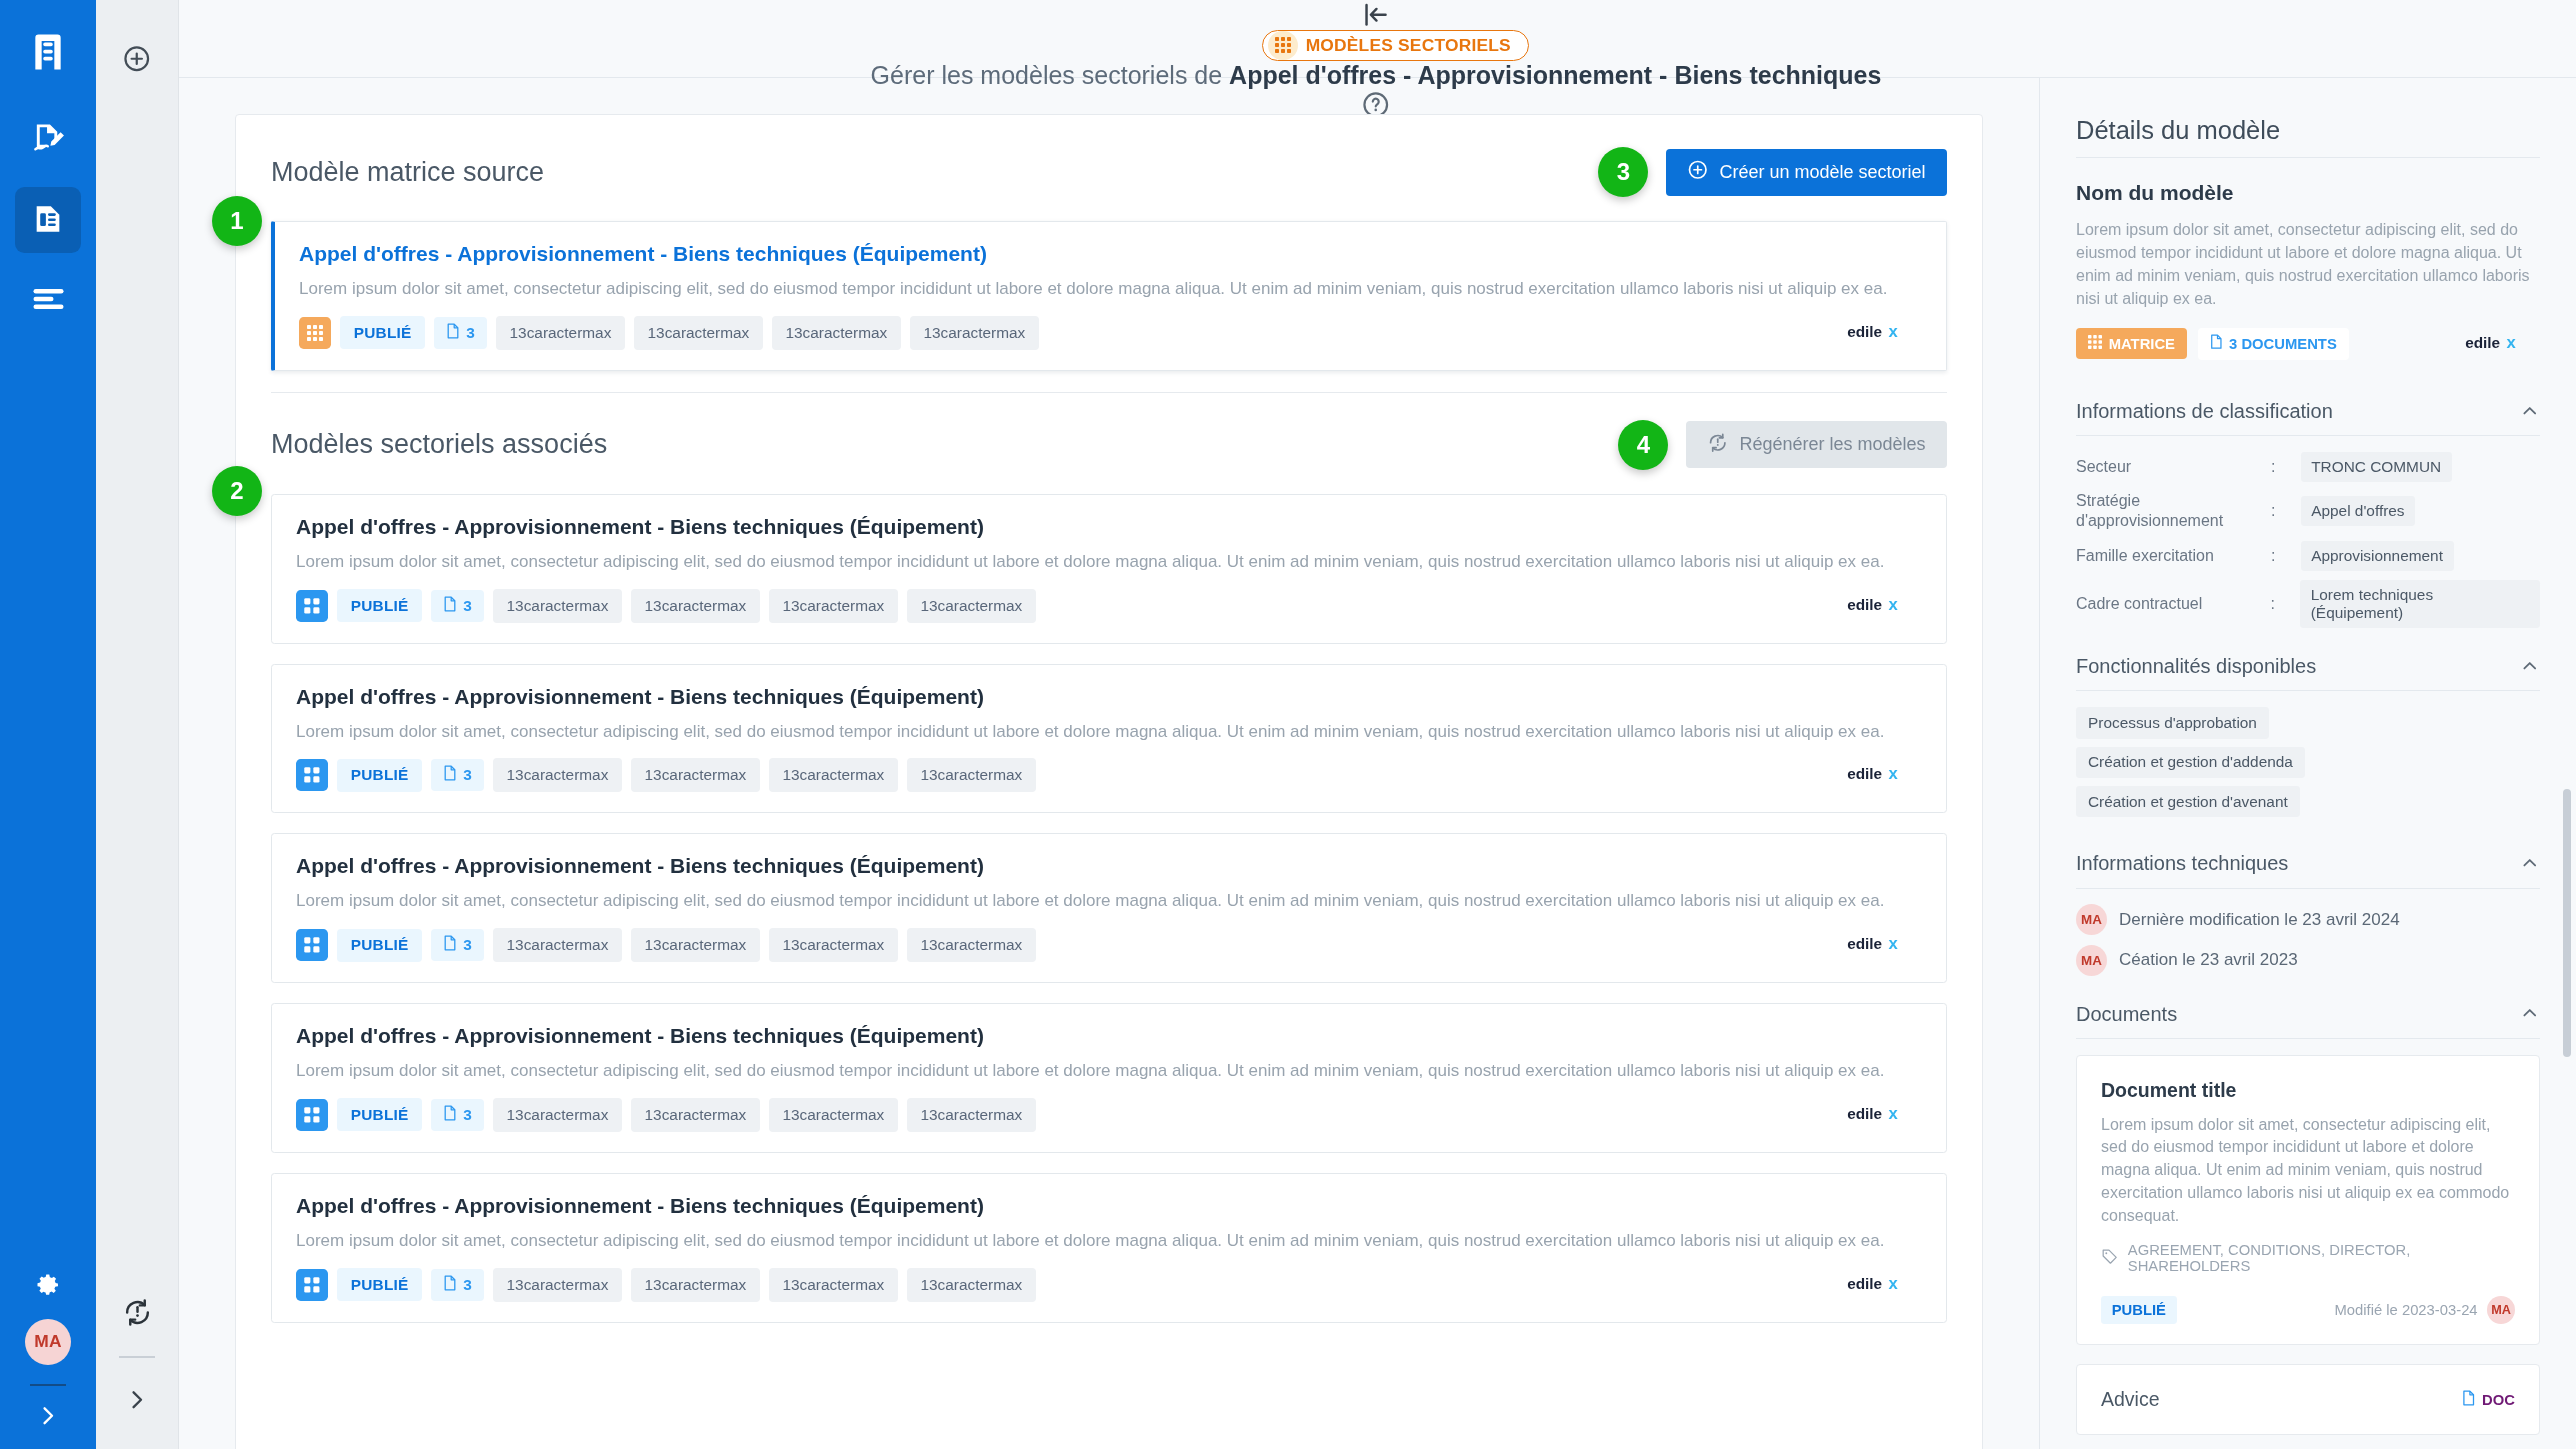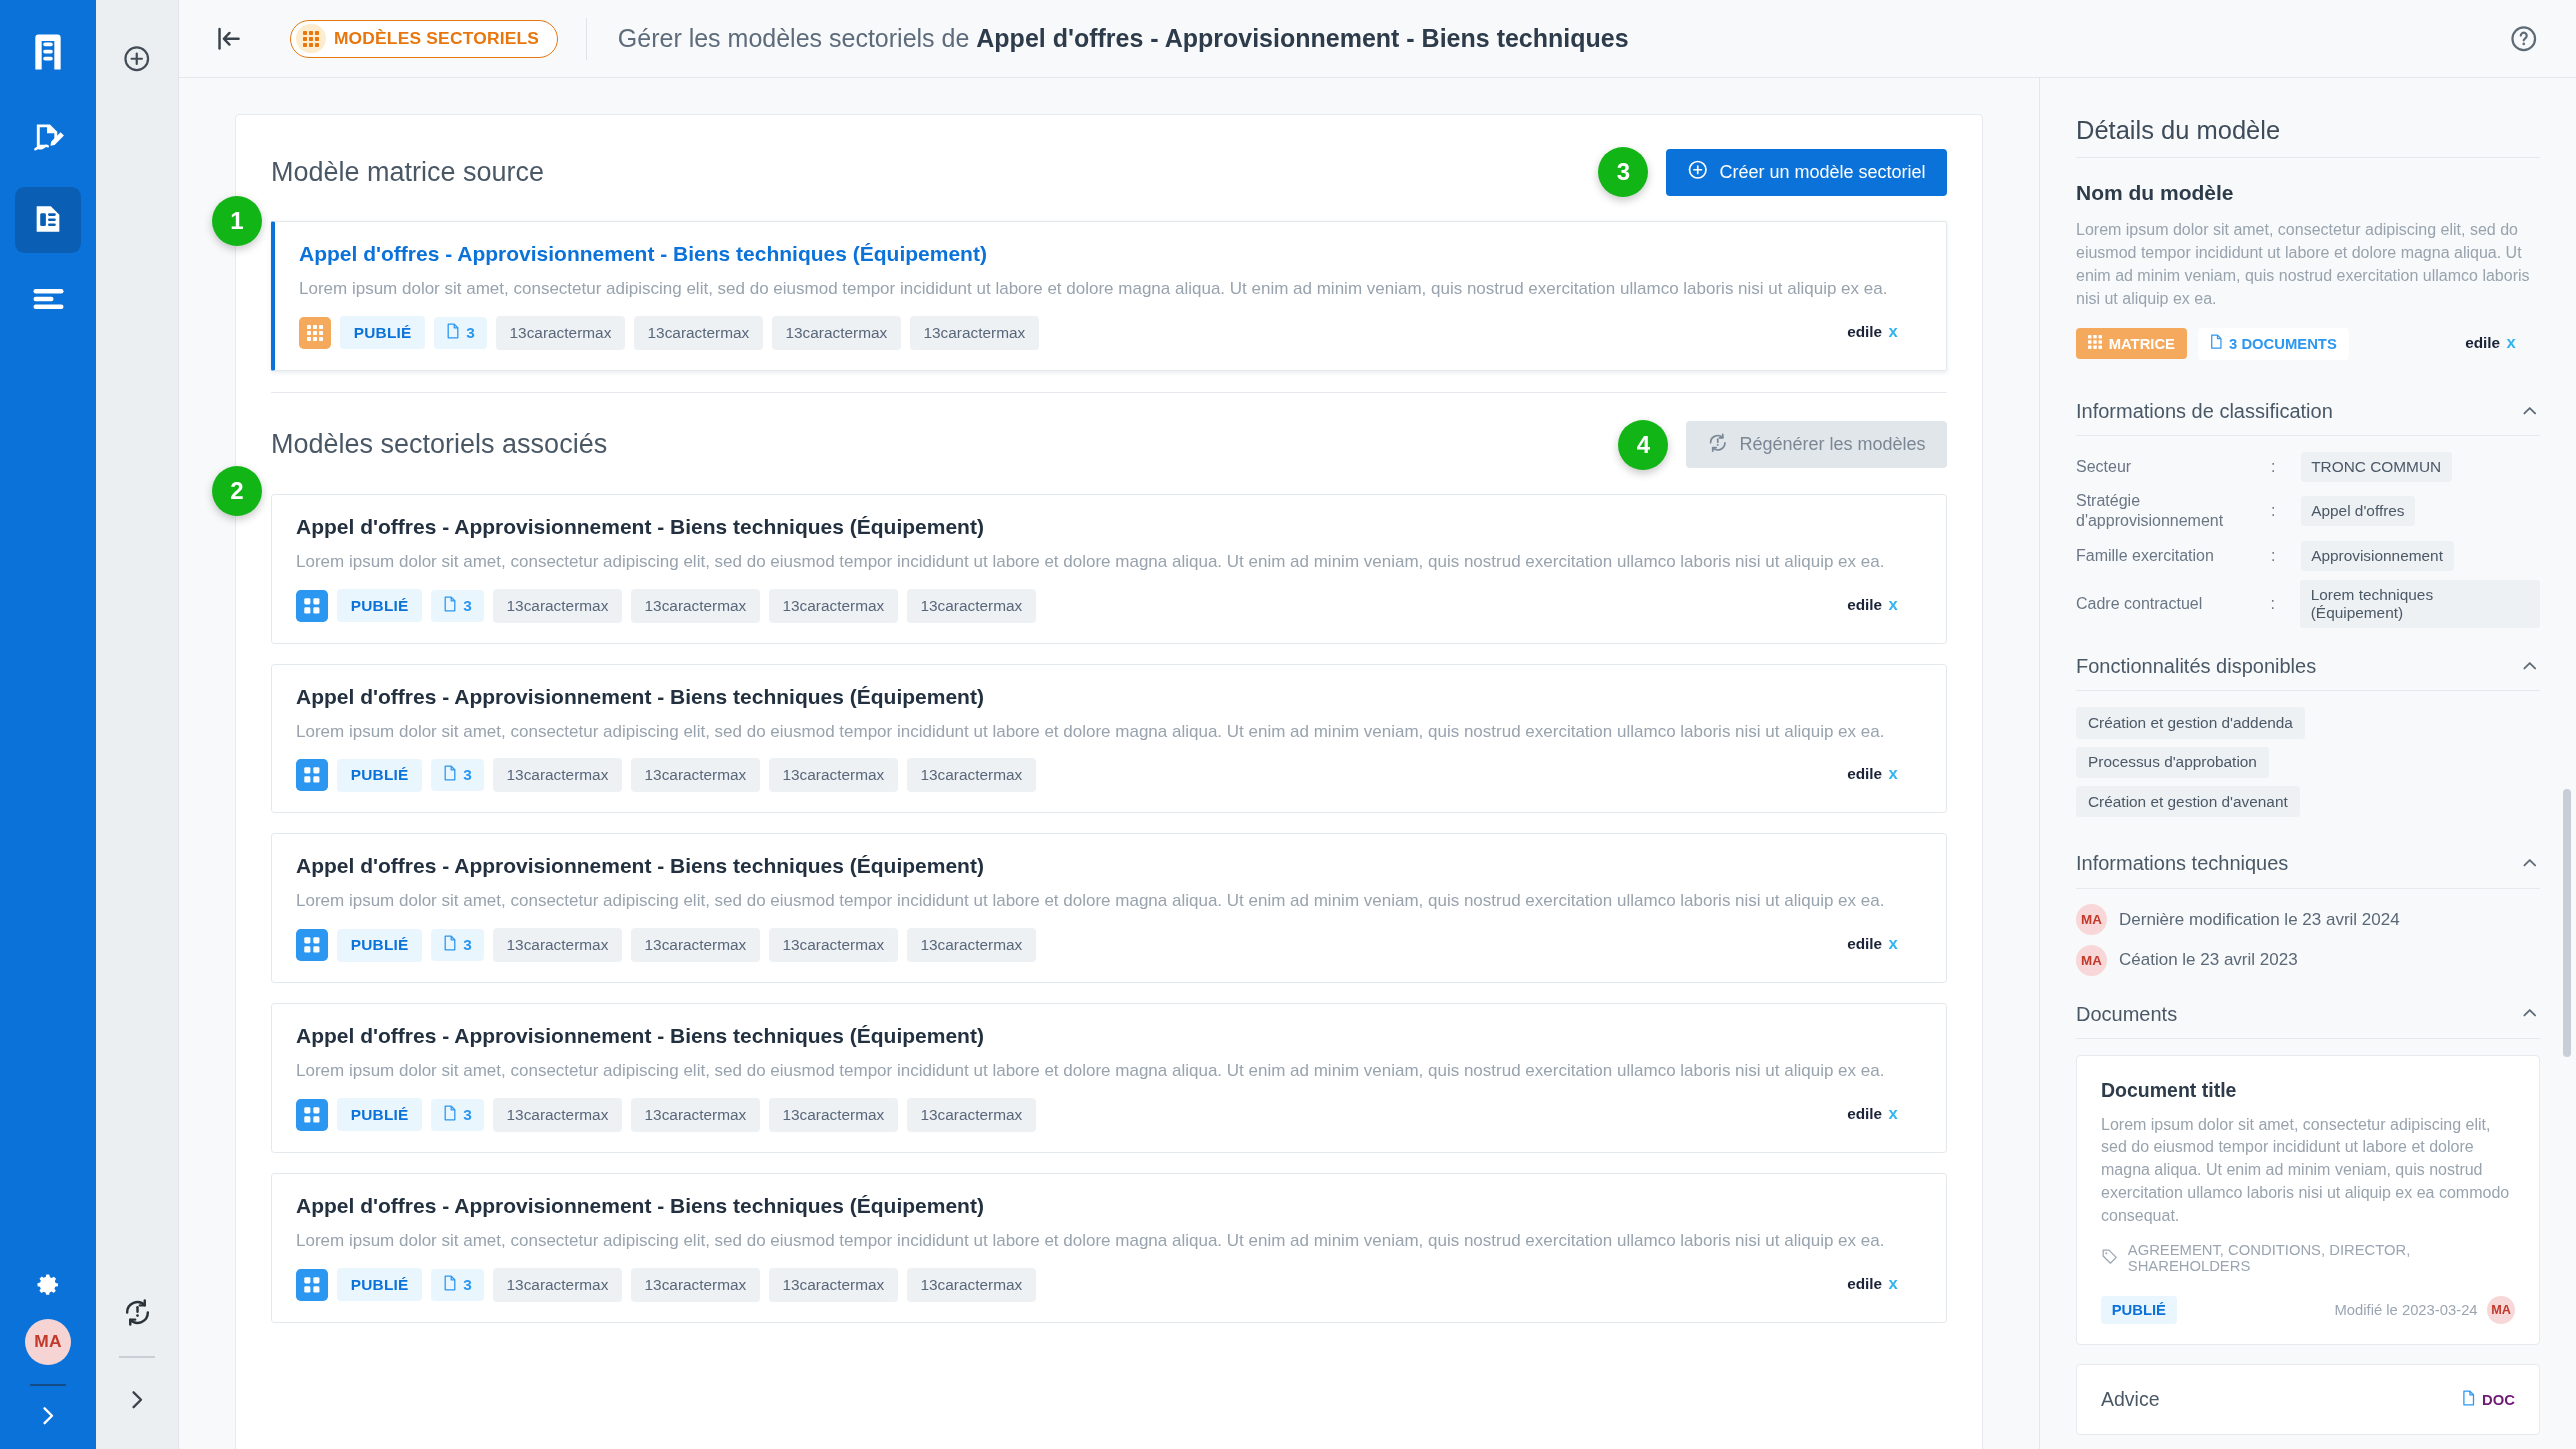--- a/index.html
+++ b/index.html
@@ -43,21 +43,21 @@
   }
   .rail2-item { width: 48px; height: 48px; display: flex; align-items: center; justify-content: center; cursor: pointer; }
   .rail2-sep { width: 36px; height: 2px; background: #c9cfd6; margin: 20px 0 17.4px; }
 
   
   .maincol { flex: 1; display: flex; flex-direction: column; min-width: 0; background: #f7f9fb; }
 
   
   .topbar {
     height: 78px; background: #f7f9fb; display: flex; align-items: center;
-    padding: 0 31px 0 28px; border-bottom: 0.7px solid #e3e8ed; flex-shrink: 0;
+    padding: 0 31px 0 28px; border-bottom: 0.7px solid #e3e8ed; flex-shrink: 0; flex-direction: column;
   }
   .collapse-btn { width: 44px; height: 44px; display: flex; align-items: center; justify-content: center; cursor: pointer; }
   .chip-breadcrumb {
     margin-left: 39px; height: 38px; border: 1.7px solid #e8760e; border-radius: 20px;
     display: flex; align-items: center; padding: 0 17.4px 0 5.4px; background: #ffffff;
   }
   .chip-ico-round {
     width: 29.5px; height: 29.5px; border-radius: 50%; background: #fdeccd;
     display: flex; align-items: center; justify-content: center; margin-right: 8px;
   }
@@ -678,22 +678,22 @@
         <div class="acc-head" style="margin-top:12px">
           <h4>Fonctionnalités disponibles</h4>
           <span>
             <svg width="21.5" height="21.5" viewBox="0 0 24 24" fill="none">
               <path d="M6 15l6-6 6 6" stroke="#5e6a76" stroke-width="2" stroke-linecap="round" stroke-linejoin="round"></path>
             </svg>
           </span>
         </div>
         <div class="acc-hr"></div>
         <div id="feat-rows">
+            <div><span class="feat">Processus d'approbation</span></div>
             <div><span class="feat">Création et gestion d'addenda</span></div>
-            <div><span class="feat">Processus d'approbation</span></div>
             <div><span class="feat">Création et gestion d'avenant</span></div>
           </div>
 
         <div class="acc-head" style="margin-top:12px">
           <h4>Informations techniques</h4>
           <span>
             <svg width="21.5" height="21.5" viewBox="0 0 24 24" fill="none">
               <path d="M6 15l6-6 6 6" stroke="#5e6a76" stroke-width="2" stroke-linecap="round" stroke-linejoin="round"></path>
             </svg>
           </span>

